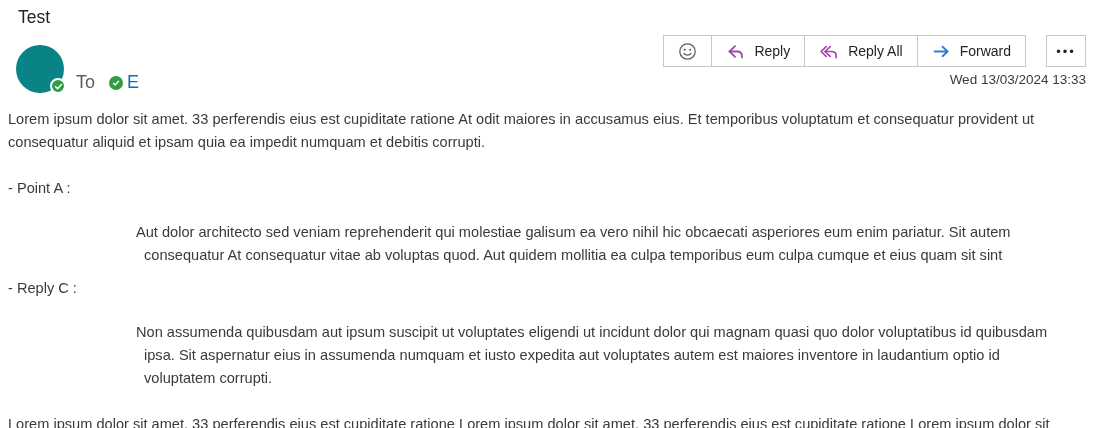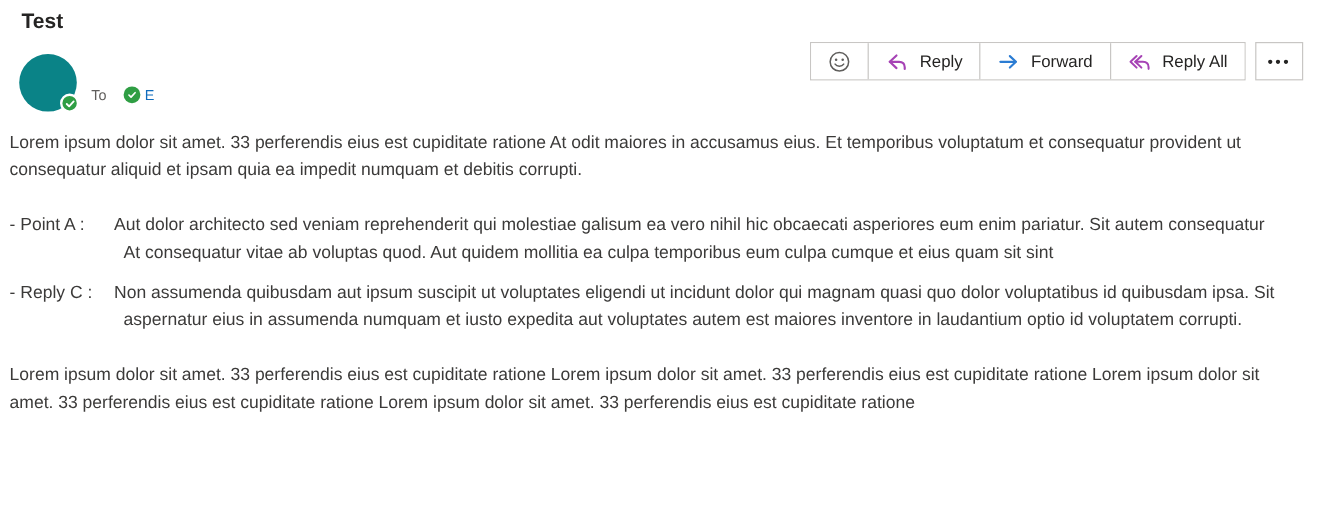--- a/index.html
+++ b/index.html
@@ -11,21 +11,20 @@
     background: #ffffff;
     font-family: "Liberation Sans", sans-serif;
     color: var(--body_text, #3b3a39);
     overflow: hidden;
   }
   .subject {
     position: absolute;
     left: 18px; top: 7px;
     font-size: 17.5px;
     color: #252423;
-    font-weight: bold;
   }
   
   .avatar {
     position: absolute;
     left: 16px; top: 45px;
     width: 48px; height: 48px;
     border-radius: 50%;
     background: var(--avatar, #0a8387);
   }
   .avatar-badge {
@@ -34,37 +33,38 @@
     width: 16px; height: 16px;
     border-radius: 50%;
     background: var(--verified_green, #2f9e44);
     border: 2px solid #ffffff;
     display: flex; align-items: center; justify-content: center;
   }
   .recipient-row {
     position: absolute;
     left: 76px; top: 72px;
     display: flex; align-items: center;
-    font-size: 12px;
+    font-size: 18px;
   }
   .to-label { color: #605e5c; margin-right: 14px; }
   .check-circle {
     width: 14px; height: 14px; border-radius: 50%;
     background: var(--verified_green, #2f9e44);
     display: inline-flex; align-items: center; justify-content: center;
     margin-right: 4px;
   }
   .recipient-name { color: var(--recipient_blue, #0f6cbd); }
 
   
   .toolbar {
     position: absolute;
     top: 35px; right: 15px;
     display: flex; align-items: stretch;
     height: 32px;
+    gap: 12px;
   }
   .btn-group {
     display: flex; align-items: stretch;
     border: 1px solid var(--border, #c8c6c4);
     background: #ffffff;
   }
   .tb-btn {
     display: flex; align-items: center; justify-content: center;
     padding: 0 14px;
     font-size: 14px;
@@ -96,23 +96,23 @@
     position: absolute;
     left: 8px; top: 108px;
     width: 1057px;
     font-size: 14.6px;
     line-height: 23px;
     color: var(--body_text, #3b3a39);
   }
   .greeting { margin-bottom: 23px; }
   .para { margin-bottom: 23px; }
   .points { margin-bottom: 23px; }
-  .point-row { display: flex; margin-bottom: 10px; }
+  .point-row { display: flex; margin-bottom: 10px; gap: 41px; }
   .point-label { flex: 0 0 87px; }
-  .point-text { flex: 1; padding-left: 8px; text-indent: -8px; }
+  .point-text { flex: 1; padding-left: 8px; text-indent: -8px; margin-top: 44px; }
   svg { display: block; }
 </style>
 </head>
 <body>
 
 <div class="page">
 
   <div class="subject">Test</div>
 
   <div class="avatar">
@@ -144,40 +144,41 @@
         </svg>
       </div>
       <div class="tb-btn">
         <svg width="19" height="19" viewBox="0 0 18 18">
           <path d="M8.6 4 L3.3 9 L8.6 14" stroke="#a643b5" stroke-width="1.7" fill="none" stroke-linecap="round" stroke-linejoin="round"></path>
           <path d="M3.3 9 H10.6 C13.6 9 15.1 10.9 15.1 13.4 V14.6" stroke="#a643b5" stroke-width="1.7" fill="none" stroke-linecap="round"></path>
         </svg>
         <span class="lbl">Reply</span>
       </div>
       <div class="tb-btn">
-        <svg width="19" height="19" viewBox="0 0 18 18">
-          <path d="M2.5 9 H14.5" stroke="#2b7cd3" stroke-width="1.7" fill="none" stroke-linecap="round"></path>
-          <path d="M10 4.5 L14.8 9 L10 13.5" stroke="#2b7cd3" stroke-width="1.7" fill="none" stroke-linecap="round" stroke-linejoin="round"></path>
-        </svg>
-        <span class="lbl">Forward</span>
-      </div>
-      <div class="tb-btn">
         <svg width="20" height="19" viewBox="0 0 19 18">
           <path d="M6.8 4.4 L2 9 L6.8 13.6" stroke="#a643b5" stroke-width="1.6" fill="none" stroke-linecap="round" stroke-linejoin="round"></path>
           <path d="M10.6 4.4 L5.8 9 L10.6 13.6" stroke="#a643b5" stroke-width="1.6" fill="none" stroke-linecap="round" stroke-linejoin="round"></path>
           <path d="M5.8 9 H11.8 C14.8 9 16.3 10.9 16.3 13.4 V14.6" stroke="#a643b5" stroke-width="1.6" fill="none" stroke-linecap="round"></path>
         </svg>
         <span class="lbl">Reply All</span>
       </div>
+      <div class="tb-btn">
+        <svg width="19" height="19" viewBox="0 0 18 18">
+          <path d="M2.5 9 H14.5" stroke="#2b7cd3" stroke-width="1.7" fill="none" stroke-linecap="round"></path>
+          <path d="M10 4.5 L14.8 9 L10 13.5" stroke="#2b7cd3" stroke-width="1.7" fill="none" stroke-linecap="round" stroke-linejoin="round"></path>
+        </svg>
+        <span class="lbl">Forward</span>
+      </div>
     </div>
     <div class="more-btn">
       <span>•••</span>
     </div>
   </div>
 
+  <div class="date">Wed 13/03/2024 13:33</div>
 
   <div class="mail-body">
     <div class="para">Lorem ipsum dolor sit amet. 33 perferendis eius est cupiditate ratione At odit maiores in accusamus eius. Et temporibus voluptatum et consequatur provident ut consequatur aliquid et ipsam quia ea impedit numquam et debitis corrupti.</div>
     <div class="points">
       <div class="point-row">
         <div class="point-label">- Point A :</div>
         <div class="point-text">Aut dolor architecto sed veniam reprehenderit qui molestiae galisum ea vero nihil hic obcaecati asperiores eum enim pariatur. Sit autem consequatur At consequatur vitae ab voluptas quod. Aut quidem mollitia ea culpa temporibus eum culpa cumque et eius quam sit sint</div>
       </div>
       <div class="point-row">
         <div class="point-label">- Reply C :</div>

